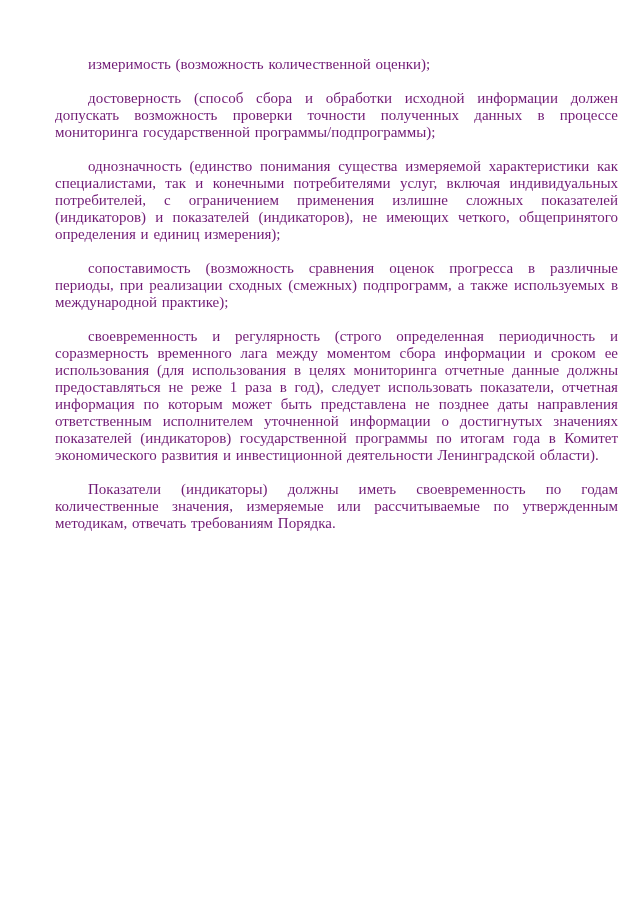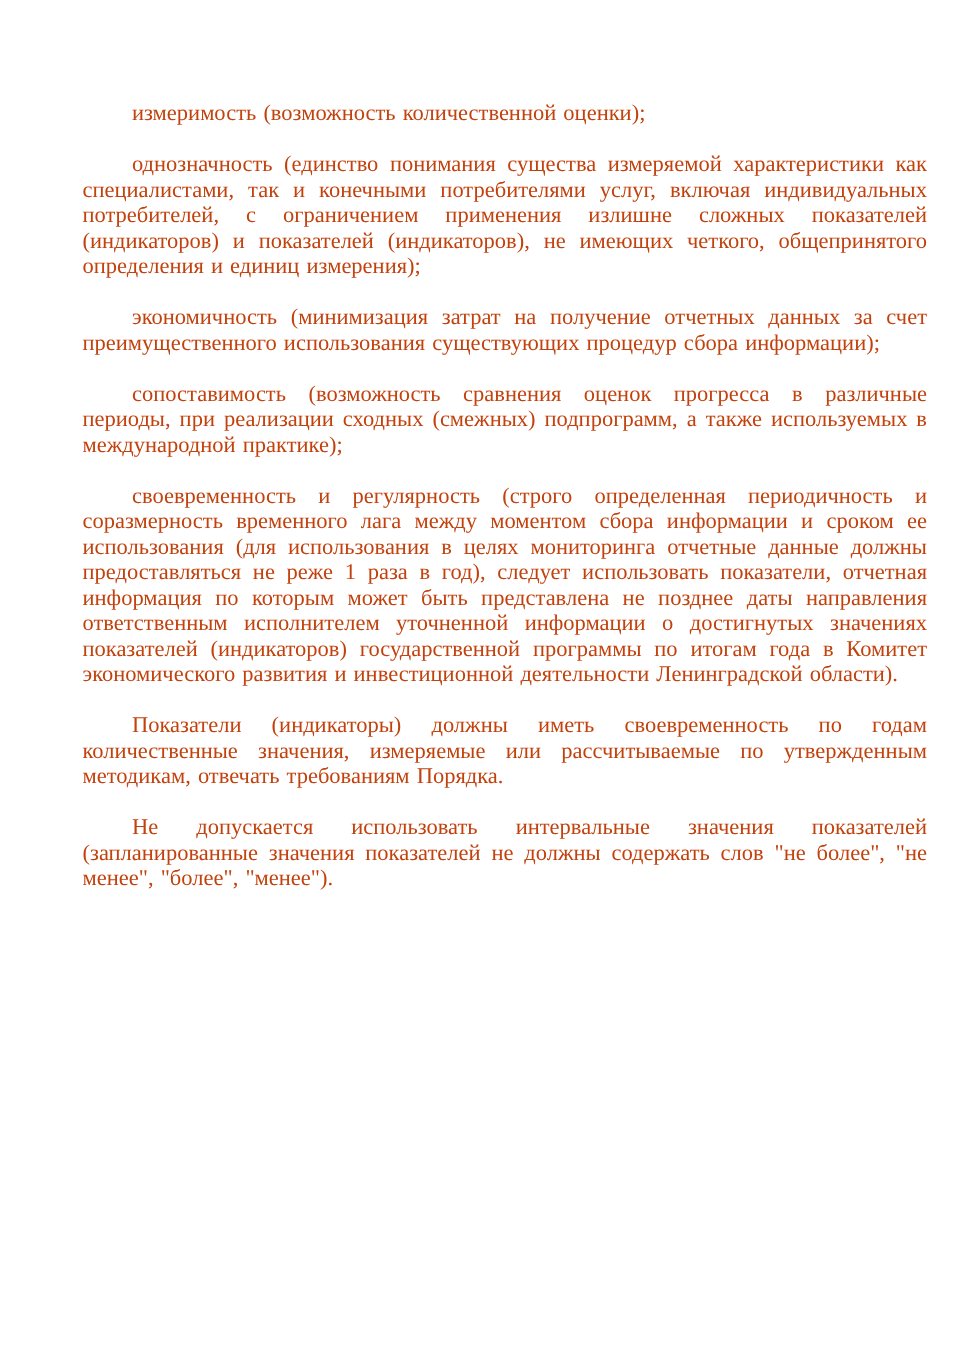--- a/index.html
+++ b/index.html
@@ -13,34 +13,33 @@
     overflow: hidden;
   }
   .page {
     box-sizing: border-box;
     width: 640px;
     height: 905px;
     background: #ffffff;
     padding: 56px 22px 0 55px;
   }
   .page p {
-    margin: 12px 0 17px 0;
+    margin: 0 0 17px 0;
     font-family: "Liberation Serif", "DejaVu Serif", serif;
     font-size: 15px;
     line-height: 17px;
-    color: #c2410c;
+    color: #701a75;
     text-align: justify;
     text-indent: 33px;
     word-spacing: 1px;
   }
 </style>
 </head>
 <body>
 
 <div class="page">
   <p>измеримость (возможность количественной оценки);</p>
+  <p>достоверность (способ сбора и обработки исходной информации должен допускать возможность проверки точности полученных данных в процессе мониторинга государственной программы/подпрограммы);</p>
   <p>однозначность (единство понимания существа измеряемой характеристики как специалистами, так и конечными потребителями услуг, включая индивидуальных потребителей, с ограничением применения излишне сложных показателей (индикаторов) и показателей (индикаторов), не имеющих четкого, общепринятого определения и единиц измерения);</p>
-  <p>экономичность (минимизация затрат на получение отчетных данных за счет преимущественного использования существующих процедур сбора информации);</p>
   <p>сопоставимость (возможность сравнения оценок прогресса в различные периоды, при реализации сходных (смежных) подпрограмм, а также используемых в международной практике);</p>
   <p>своевременность и регулярность (строго определенная периодичность и соразмерность временного лага между моментом сбора информации и сроком ее использования (для использования в целях мониторинга отчетные данные должны предоставляться не реже 1 раза в год), следует использовать показатели, отчетная информация по которым может быть представлена не позднее даты направления ответственным исполнителем уточненной информации о достигнутых значениях показателей (индикаторов) государственной программы по итогам года в Комитет экономического развития и инвестиционной деятельности Ленинградской области).</p>
   <p>Показатели (индикаторы) должны иметь своевременность по годам количественные значения, измеряемые или рассчитываемые по утвержденным методикам, отвечать требованиям Порядка.</p>
-  <p>Не допускается использовать интервальные значения показателей (запланированные значения показателей не должны содержать слов "не более", "не менее", "более", "менее").</p>
 </div>
 
 </body></html>

